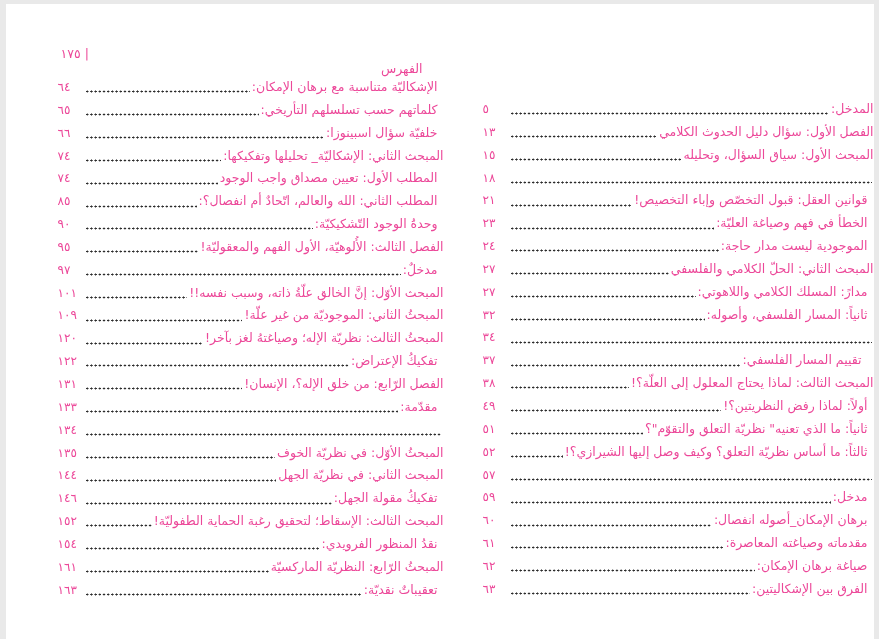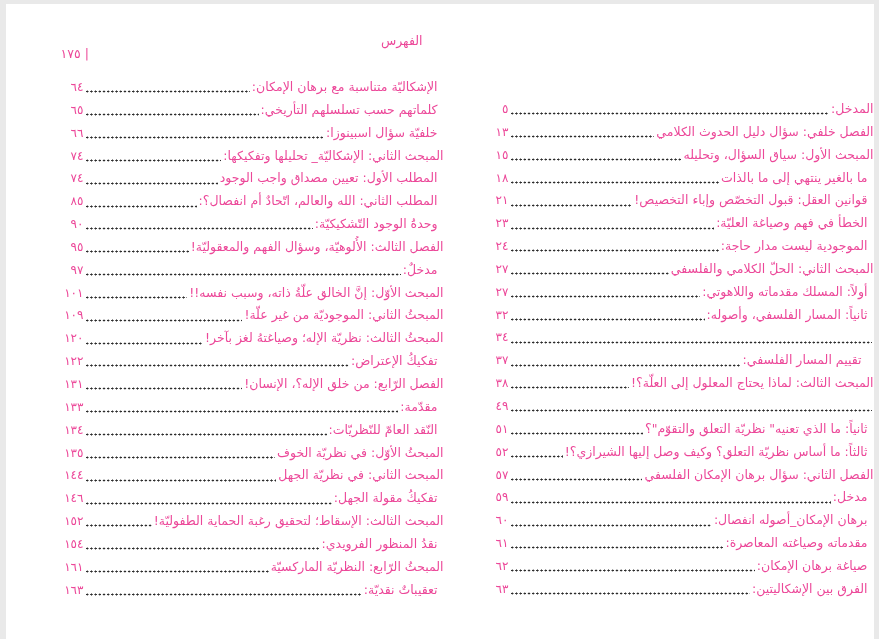--- a/index.html
+++ b/index.html
@@ -10,69 +10,68 @@
     font-family:"DejaVu Sans", sans-serif;
     color:#ec4899;
     overflow:hidden;
     margin:4px auto;
   }
   .folio{
     position:absolute;left:55px;top:42px;
     font-size:12.5px;direction:ltr;letter-spacing:1px;
   }
   .rh-title{
-    position:absolute;top:29px;right:451px;
+    position:absolute;top:57px;right:451px;
     font-size:12.5px;direction:rtl;
   }
   .col{position:absolute;}
   #col-left{left:52px;top:72px;width:386px;}
   #col-right{left:477px;top:94px;width:391px;}
   .row{
     display:flex;direction:rtl;align-items:baseline;
     height:22.85px;line-height:22.85px;font-size:12.5px;
   }
   .title{white-space:nowrap;flex:0 1 auto;overflow:hidden;}
   .leader{
     flex:1 1 6px;min-width:6px;align-self:flex-end;
     height:3px;margin:0 2px 5.5px 2px;
     background-image:radial-gradient(circle at 1.2px 1.5px,#2c2c2c 0.9px,transparent 1.15px);
     background-size:4.2px 3px;background-repeat:repeat-x;
   }
   .num{
-    flex:0 0 auto;min-width:26px;direction:ltr;text-align:right;
+    flex:0 0 auto;min-width:26px;direction:ltr;text-align:left;
     font-size:12px;
   }
   .ind1 .title{padding-right:6px;}
   .ind2 .title{padding-right:12px;}
 </style>
 </head>
 <body>
 
 <div class="spread">
   <div class="folio">١٧٥ |</div>
   <div class="rh-title">الفهرس</div>
 
   <div class="col" id="col-right">
       <div class="row ind0">
     <span class="title">المدخل:</span>
     <span class="leader"></span>
     <span class="num">٥</span>
   </div>
       <div class="row ind0">
-    <span class="title">الفصل خلفي: سؤال دليل الحدوث الكلامي</span>
+    <span class="title">الفصل الأول: سؤال دليل الحدوث الكلامي</span>
     <span class="leader"></span>
     <span class="num">١٣</span>
   </div>
       <div class="row ind0">
     <span class="title">المبحث الأول: سياق السؤال، وتحليله</span>
     <span class="leader"></span>
     <span class="num">١٥</span>
   </div>
       <div class="row ind1">
-    <span class="title">ما بالغير ينتهي إلى ما بالذات</span>
     <span class="leader"></span>
     <span class="num">١٨</span>
   </div>
       <div class="row ind1">
     <span class="title">قوانين العقل: قبول التخصّص وإباء التخصيص!</span>
     <span class="leader"></span>
     <span class="num">٢١</span>
   </div>
       <div class="row ind1">
     <span class="title">الخطأ في فهم وصياغة العليّة:</span>
@@ -83,21 +82,21 @@
     <span class="title">الموجودية ليست مدار حاجة:</span>
     <span class="leader"></span>
     <span class="num">٢٤</span>
   </div>
       <div class="row ind0">
     <span class="title">المبحث الثاني: الحلّ الكلامي والفلسفي</span>
     <span class="leader"></span>
     <span class="num">٢٧</span>
   </div>
       <div class="row ind1">
-    <span class="title">أولاً: المسلك مقدماته واللاهوتي:</span>
+    <span class="title">مدارً: المسلك الكلامي واللاهوتي:</span>
     <span class="leader"></span>
     <span class="num">٢٧</span>
   </div>
       <div class="row ind1">
     <span class="title">ثانياً: المسار الفلسفي، وأصوله:</span>
     <span class="leader"></span>
     <span class="num">٣٢</span>
   </div>
       <div class="row ind2">
     <span class="leader"></span>
@@ -107,35 +106,35 @@
     <span class="title">تقييم المسار الفلسفي:</span>
     <span class="leader"></span>
     <span class="num">٣٧</span>
   </div>
       <div class="row ind0">
     <span class="title">المبحث الثالث: لماذا يحتاج المعلول إلى العلّة؟!</span>
     <span class="leader"></span>
     <span class="num">٣٨</span>
   </div>
       <div class="row ind1">
+    <span class="title">أولاً: لماذا رفض النظريتين؟!</span>
     <span class="leader"></span>
     <span class="num">٤٩</span>
   </div>
       <div class="row ind1">
     <span class="title">ثانياً: ما الذي تعنيه" نظريّة التعلق والتقوّم"؟</span>
     <span class="leader"></span>
     <span class="num">٥١</span>
   </div>
       <div class="row ind1">
     <span class="title">ثالثاً: ما أساس نظريّة التعلق؟ وكيف وصل إليها الشيرازي؟!</span>
     <span class="leader"></span>
     <span class="num">٥٢</span>
   </div>
       <div class="row ind0">
-    <span class="title">الفصل الثاني: سؤال برهان الإمكان الفلسفي</span>
     <span class="leader"></span>
     <span class="num">٥٧</span>
   </div>
       <div class="row ind1">
     <span class="title">مدخل:</span>
     <span class="leader"></span>
     <span class="num">٥٩</span>
   </div>
       <div class="row ind1">
     <span class="title">برهان الإمكان_أصوله انفصال:</span>
@@ -188,21 +187,21 @@
     <span class="title">المطلب الثاني: الله والعالم، اتّحادٌ أم انفصال؟:</span>
     <span class="leader"></span>
     <span class="num">٨٥</span>
   </div>
       <div class="row ind1">
     <span class="title">وحدةُ الوجود التّشكيكيّة:</span>
     <span class="leader"></span>
     <span class="num">٩٠</span>
   </div>
       <div class="row ind0">
-    <span class="title">الفصل الثالث: الأُلوهيّة، وسؤال الفهم والمعقوليّة!</span>
+    <span class="title">الفصل الثالث: الأُلوهيّة، الأول الفهم والمعقوليّة!</span>
     <span class="leader"></span>
     <span class="num">٩٥</span>
   </div>
       <div class="row ind1">
     <span class="title">مدخلٌ:</span>
     <span class="leader"></span>
     <span class="num">٩٧</span>
   </div>
       <div class="row ind0">
     <span class="title">المبحث الأوّل: إنَّ الخالق علّةُ ذاته، وسبب نفسه!!</span>
@@ -228,21 +227,20 @@
     <span class="title">الفصل الرّابع: من خلق الإله؟، الإنسان!</span>
     <span class="leader"></span>
     <span class="num">١٣١</span>
   </div>
       <div class="row ind1">
     <span class="title">مقدّمة:</span>
     <span class="leader"></span>
     <span class="num">١٣٣</span>
   </div>
       <div class="row ind1">
-    <span class="title">النّقد العامّ للنّظريّات:</span>
     <span class="leader"></span>
     <span class="num">١٣٤</span>
   </div>
       <div class="row ind0">
     <span class="title">المبحثُ الأوّل: في نظريّة الخوف</span>
     <span class="leader"></span>
     <span class="num">١٣٥</span>
   </div>
       <div class="row ind0">
     <span class="title">المبحث الثاني: في نظريّة الجهل</span>

